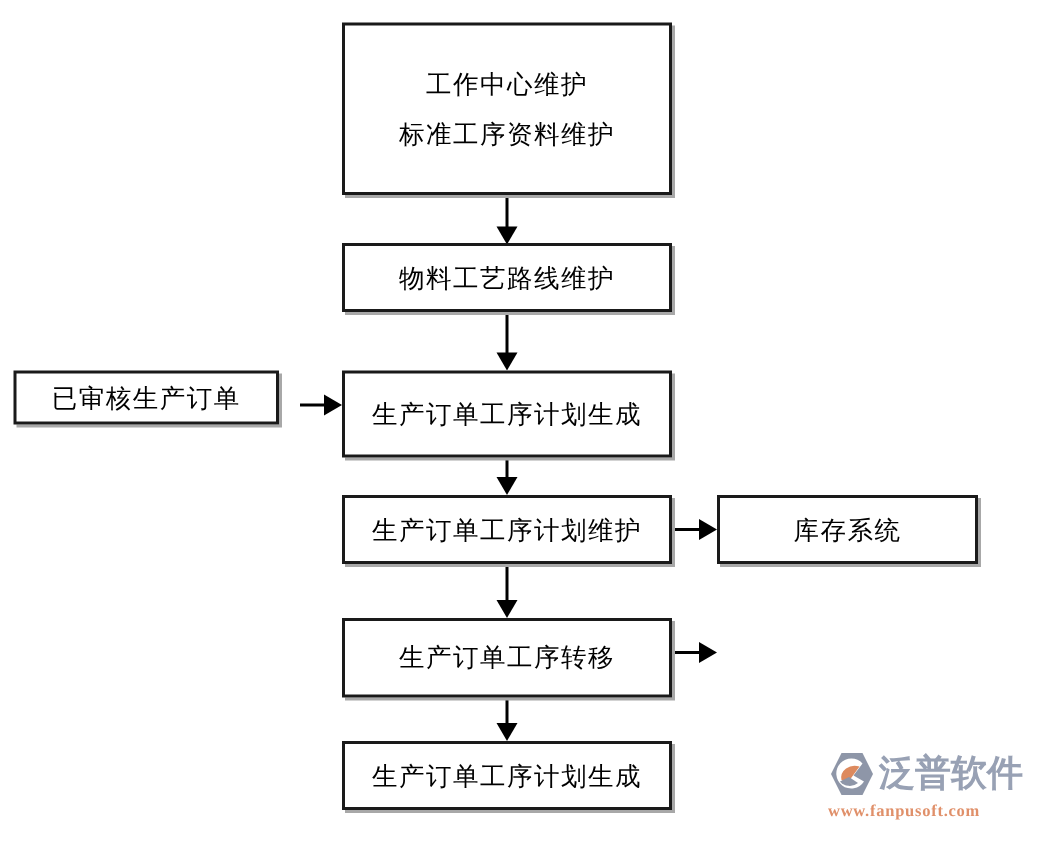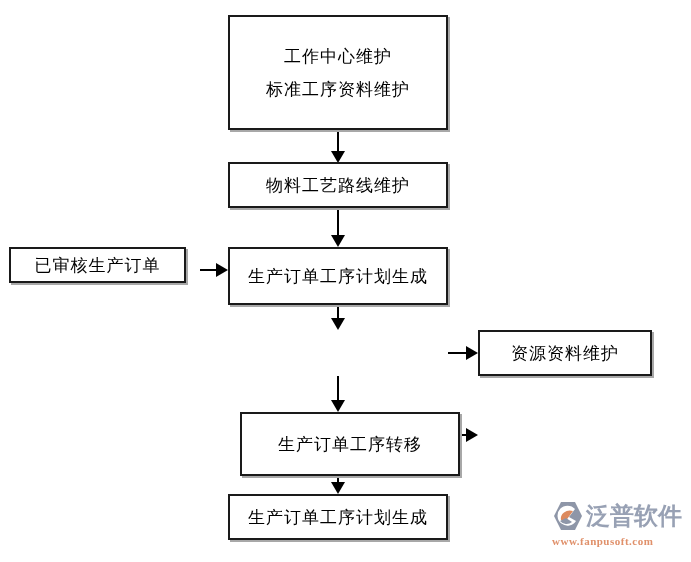--- a/index.html
+++ b/index.html
@@ -33,21 +33,21 @@
   }
   .node .line { line-height: 33px; white-space: nowrap; }
   .node .label { white-space: nowrap; }
 
   #box-master-data     { left: 228px; top: 15px;  width: 220px; height: 115px; }
   #box-routing         { left: 228px; top: 162px; width: 220px; height: 46px; }
   #box-approved-order  { left: 9px;  top: 247px; width: 177px; height: 36px; }
   #box-plan-generation { left: 228px; top: 247px; width: 220px; height: 58px; }
   #box-plan-maint      { left: 228px; top: 330px; width: 220px; height: 46px; }
   #box-dispatch        { left: 478px; top: 330px; width: 174px; height: 46px; }
-  #box-transfer        { left: 228px; top: 412px; width: 220px; height: 64px; margin-left: 12px; }
+  #box-transfer        { left: 228px; top: 412px; width: 220px; height: 53px; }
   #box-quality         { left: 478px; top: 412px; width: 174px; height: 46px; }
   #box-report          { left: 228px; top: 494px; width: 220px; height: 46px; }
 
   #arrow-layer {
     position: absolute;
     left: 0; top: 0;
     width: 691px; height: 562px;
     z-index: 1;
   }
   #arrow-layer line   { stroke: #000000; stroke-width: 2; }
@@ -145,23 +145,26 @@
   </div>
 
   <div class="node" id="box-approved-order">
     <div class="label">已审核生产订单</div>
   </div>
 
   <div class="node" id="box-plan-generation">
     <div class="label">生产订单工序计划生成</div>
   </div>
 
+  <div class="node" id="box-plan-maint">
+    <div class="label">生产订单工序计划维护</div>
+  </div>
 
   <div class="node" id="box-dispatch">
-    <div class="label">资源资料维护</div>
+    <div class="label">库存系统</div>
   </div>
 
   <div class="node" id="box-transfer">
     <div class="label">生产订单工序转移</div>
   </div>
 
 
   <div class="node" id="box-report">
     <div class="label">生产订单工序计划生成</div>
   </div>

